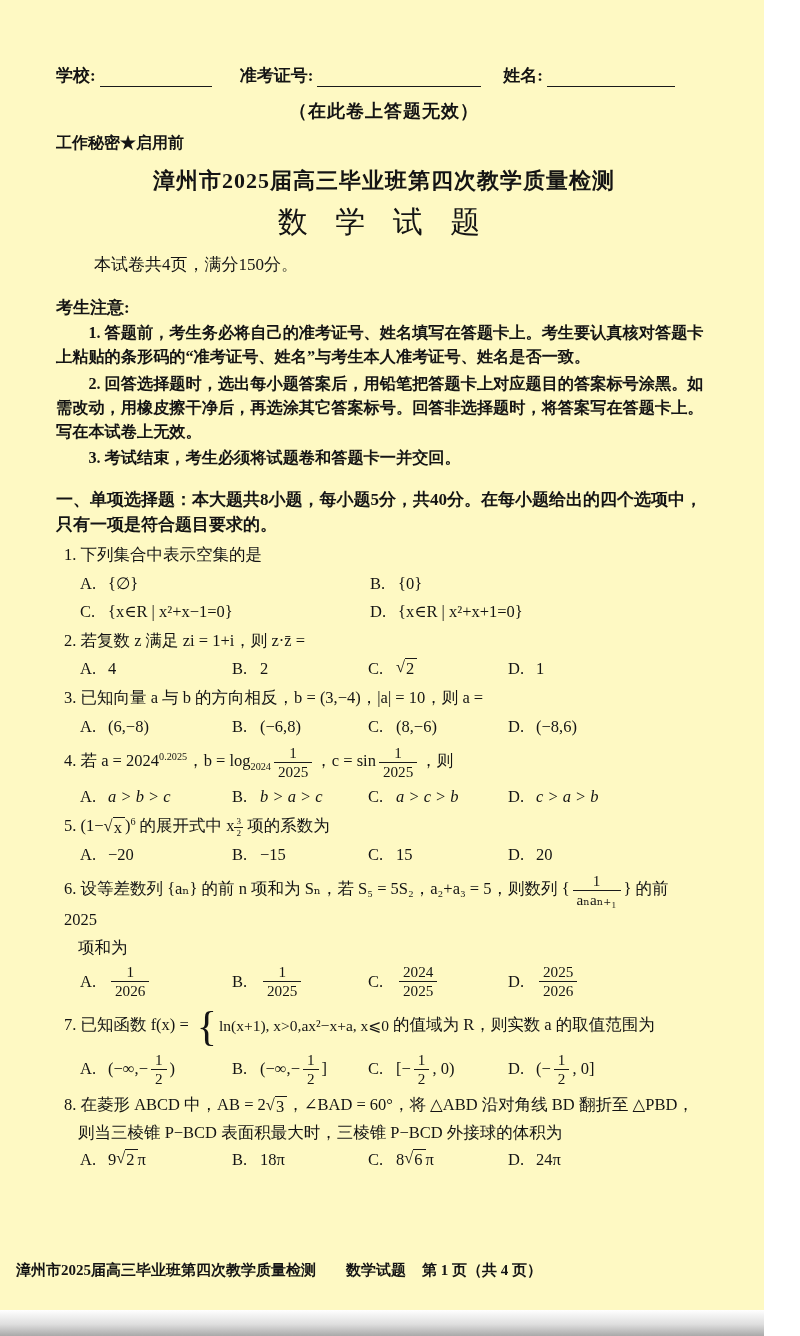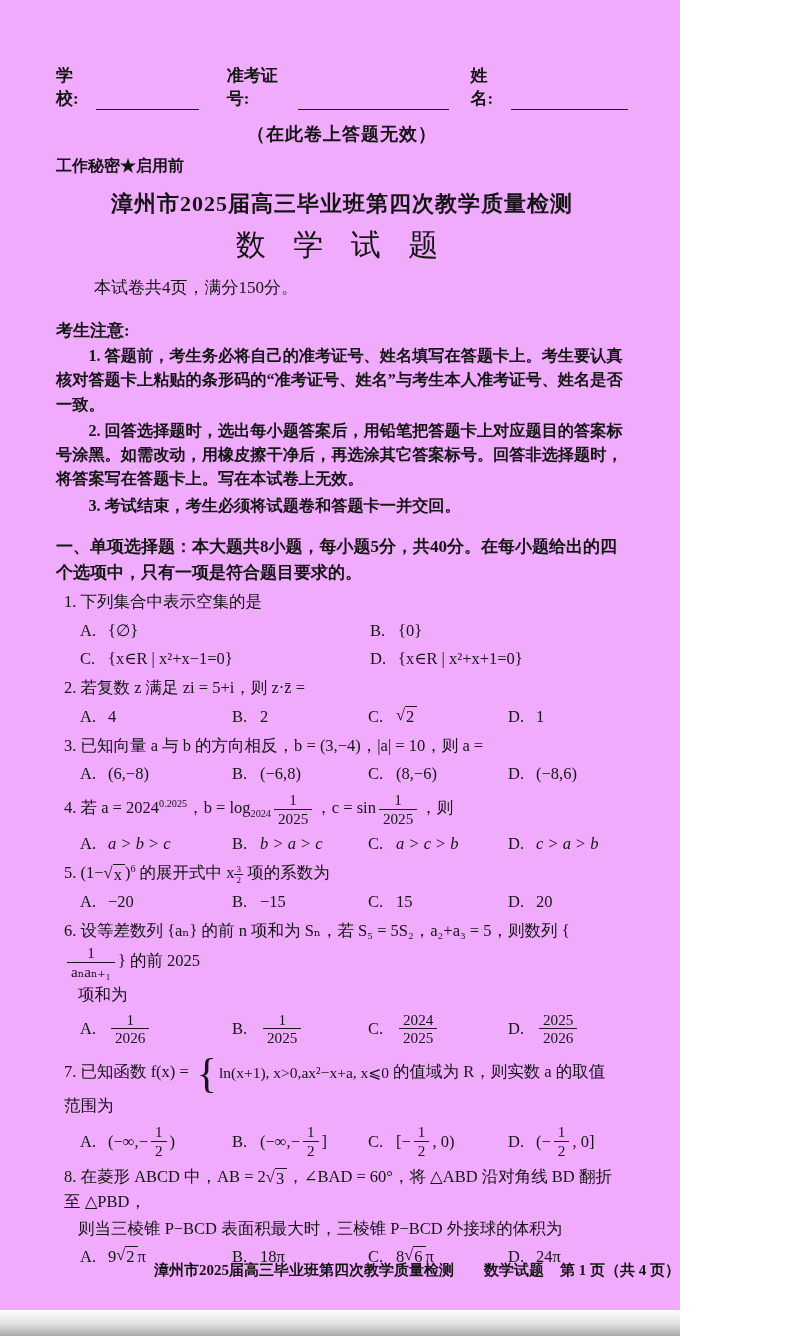--- a/index.html
+++ b/index.html
@@ -1,18 +1,18 @@
 <!DOCTYPE html>
 <html><head>
 <meta charset="utf-8">
 <style>
   html,body { margin:0; padding:0; background:#ffffff; }
   .page {
-    position:relative; width:680px; height:1336px; box-sizing:border-box;
-    background:#f0abfc; color:#141414; overflow:hidden;
+    position:relative; width:764px; height:1336px; box-sizing:border-box;
+    background:#fef9c3; color:#141414; overflow:hidden;
     font-family:"Liberation Serif","DejaVu Serif",serif;
     padding:64px 52px 0 56px;
   }
   .fields { display:flex; align-items:flex-end; font-weight:700; font-size:17px; }
   .blank { display:inline-block; border-bottom:1.6px solid #1a1a1a; height:16px; }
   .blank.school { width:112px; }
   .blank.ticket { width:164px; }
   .blank.name   { width:128px; }
   .fld { margin-left:4px; }
   .grp { display:flex; align-items:flex-end; }
@@ -43,21 +43,21 @@
   .rsign { line-height:1.1; }
   .rad { border-top:1.4px solid #1a1a1a; padding:0 3px 0 1px; line-height:1.25; }
   .sup { font-size:0.62em; vertical-align:super; line-height:0; }
   .sub { font-size:0.62em; vertical-align:sub; line-height:0; }
   .supfrac { display:inline-flex; flex-direction:column; font-size:0.55em;
              vertical-align:super; line-height:1.15; text-align:center; }
   .supfrac .num { border-bottom:1px solid #1a1a1a; padding:0 2px; }
   .cases { display:inline-flex; align-items:center; vertical-align:middle; margin:0 4px; }
   .brace { font-size:42px; font-weight:400; line-height:1; margin:0 2px 0 4px; }
   .case-col { display:flex; flex-direction:row; line-height:1.35; font-size:15.5px; }
-  .footer { position:absolute; bottom:56px; left:0; right:0; text-align:right;
+  .footer { position:absolute; bottom:56px; left:16px; right:0; text-align:left;
             font-weight:700; font-size:15px; }
   .fgap-l { display:inline-block; width:30px; }
   .fgap-s { display:inline-block; width:16px; }
   .scan-edge { position:absolute; bottom:0; left:0; right:0; height:26px;
                background:linear-gradient(180deg,#ffffff 0%,#dedede 55%,#a9a9a9 100%); }
 </style>
 </head>
 <body>
 
 <div class="page">
@@ -111,21 +111,21 @@
         <span class="oval">{x∈R | x²+x−1=0}</span>
       </div>
       <div class="opt w2">
         <span class="olab">D.</span>
         <span class="oval">{x∈R | x²+x+1=0}</span>
       </div>
     </div>
   </div>
 
   <div class="q">
-    <p class="stem">2. 若复数 z 满足 zi = 5+i，则 z·z̄ =</p>
+    <p class="stem">2. 若复数 z 满足 zi = 1+i，则 z·z̄ =</p>
     <div class="opts">
       <div class="opt c1">
         <span class="olab">A.</span>
         <span class="oval">4</span>
       </div>
       <div class="opt c2">
         <span class="olab">B.</span>
         <span class="oval">2</span>
       </div>
       <div class="opt c3">

